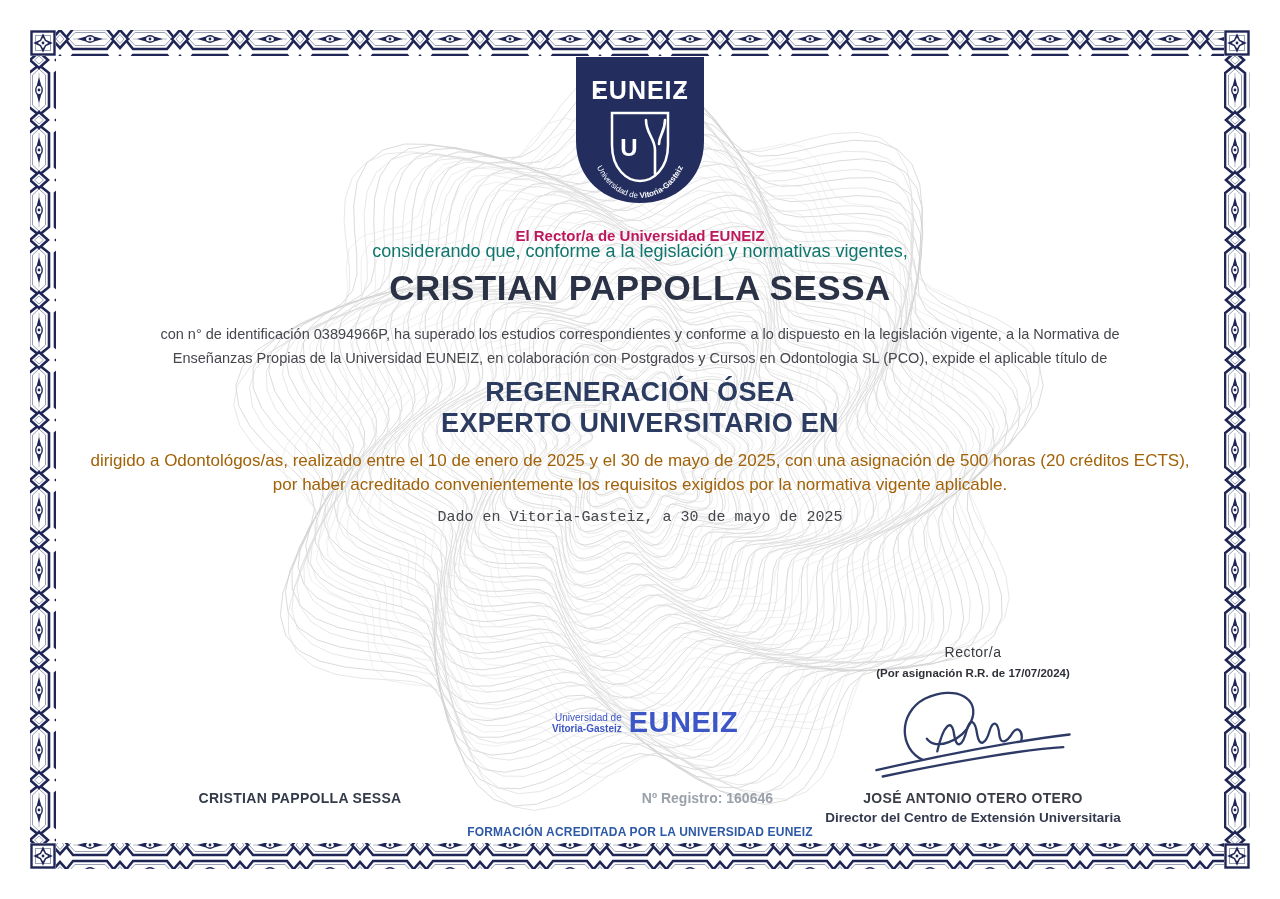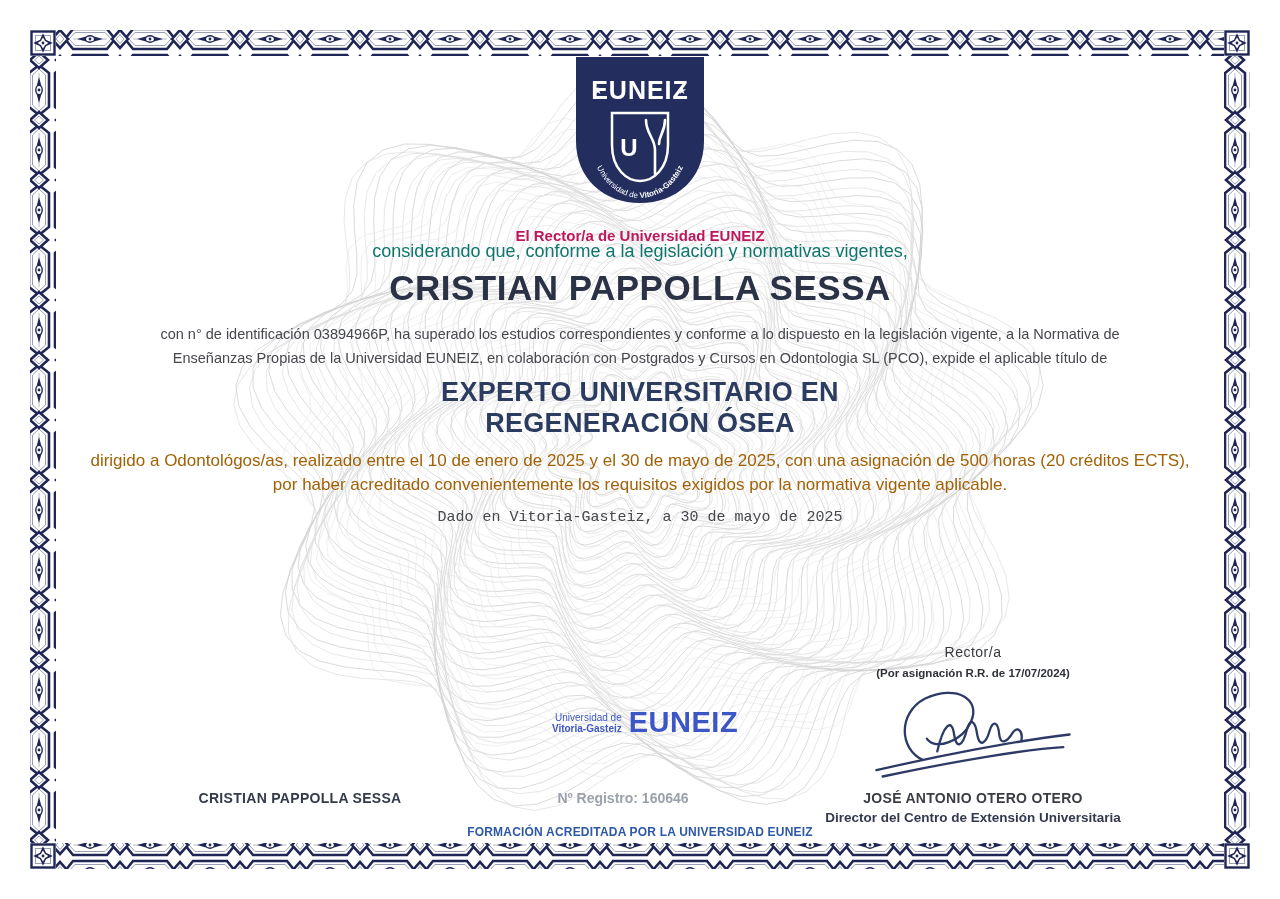--- a/index.html
+++ b/index.html
@@ -22,21 +22,21 @@
   .body-par{top:322px;font-size:14.5px;line-height:24px;color:#45474d;}
   .degree{top:377px;font-size:27px;font-weight:bold;line-height:31px;color:#2c3b60;letter-spacing:.3px;}
   .details-par{top:449px;font-size:17px;line-height:24px;color:#a16207;}
   .issued{top:509px;font-size:15px;color:#45474d;font-family:Liberation Mono, monospace;}
   .sign-col{left:818px;width:310px;text-align:center;}
   .rector-role{top:644px;font-size:14px;color:#36383e;letter-spacing:.5px;}
   .rector-note{top:667px;font-size:11.5px;font-weight:bold;color:#2f3138;}
   .foot-name-left{left:140px;width:320px;top:790px;font-size:14px;font-weight:bold;
                   color:#333a4a;text-align:center;letter-spacing:.3px;}
   .foot-registry{left:473px;width:300px;top:790px;font-size:14px;font-weight:600;
-                 color:#9ba1ab;text-align:center;}
+                 color:#9ba1ab;text-align:right;}
   .foot-name-right{top:790px;font-size:14px;font-weight:600;color:#3a3d45;letter-spacing:.3px;}
   .foot-title-right{top:810px;font-size:13.5px;font-weight:bold;color:#333a4e;}
   .accreditation{top:825px;font-size:12px;font-weight:bold;color:#2c58a5;letter-spacing:.2px;}
   
   .footer-logo{left:540px;top:706px;width:210px;display:flex;align-items:center;justify-content:center;gap:7px;}
   .fl-small{text-align:right;color:#3d56c5;font-size:10px;line-height:1.1;}
   .fl-small .l2{font-weight:bold;}
   .fl-brand{color:#3d56c5;font-size:29px;font-weight:bold;letter-spacing:.5px;}
 </style>
 </head>
@@ -180,22 +180,22 @@
 </svg>
 
 <div class="abs ctr issuer">El Rector/a de Universidad EUNEIZ</div>
 <div class="abs ctr considering">considerando que, conforme a la legislación y normativas vigentes,</div>
 <div class="abs ctr recipient-name">CRISTIAN PAPPOLLA SESSA</div>
 <div class="abs ctr body-par">
   <div>con n° de identificación 03894966P, ha superado los estudios correspondientes y conforme a lo dispuesto en la legislación vigente, a la Normativa de</div>
   <div>Enseñanzas Propias de la Universidad EUNEIZ, en colaboración con Postgrados y Cursos en Odontologia SL (PCO), expide el aplicable título de</div>
 </div>
 <div class="abs ctr degree">
+  <div>REGENERACIÓN ÓSEA</div>
   <div>EXPERTO UNIVERSITARIO EN</div>
-  <div>REGENERACIÓN ÓSEA</div>
 </div>
 <div class="abs ctr details-par">
   <div>dirigido a Odontológos/as, realizado entre el 10 de enero de 2025 y el 30 de mayo de 2025, con una asignación de 500 horas (20 créditos ECTS),</div>
   <div>por haber acreditado convenientemente los requisitos exigidos por la normativa vigente aplicable.</div>
 </div>
 <div class="abs ctr issued">Dado en Vitoria-Gasteiz, a 30 de mayo de 2025</div>
 
 <div class="abs sign-col rector-role">Rector/a</div>
 <div class="abs sign-col rector-note">(Por asignación R.R. de 17/07/2024)</div>
 <svg class="abs" style="left:863px;top:682px;" width="220" height="105" viewBox="0 0 200 100">

